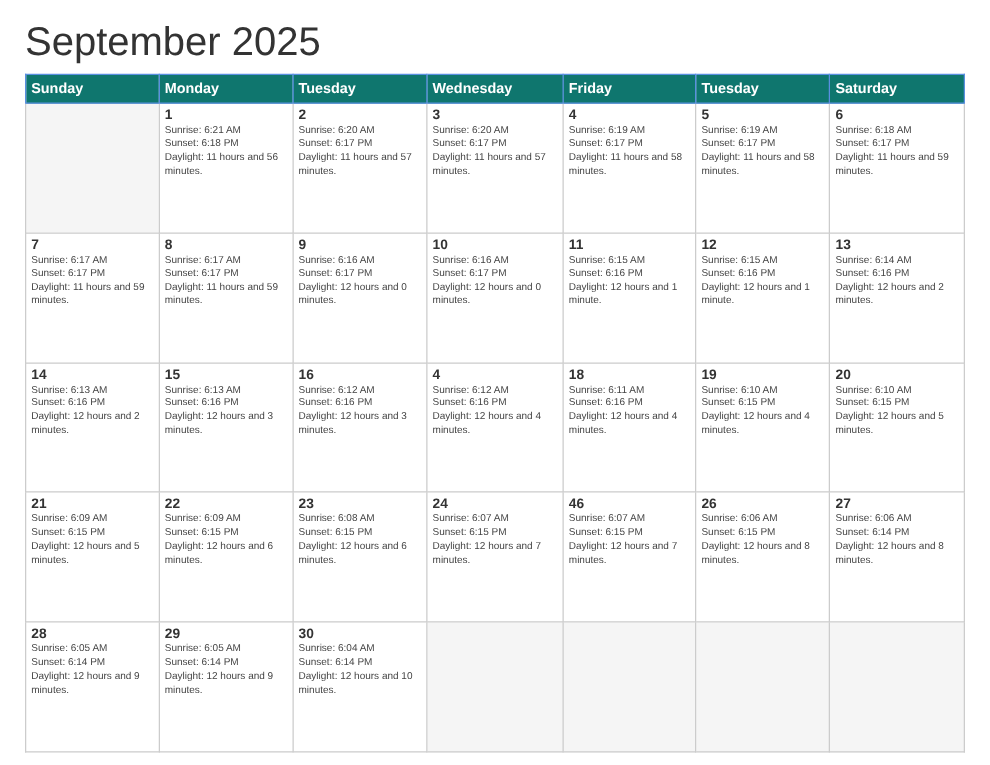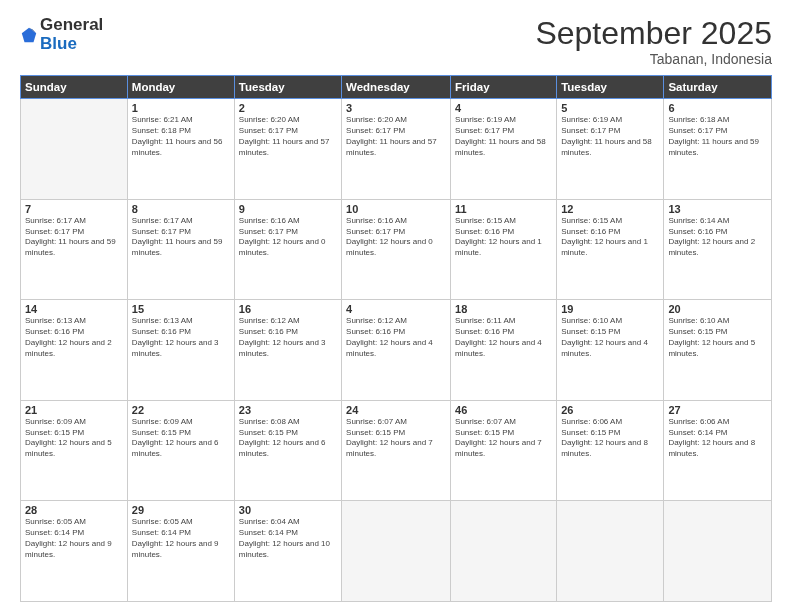--- a/index.html
+++ b/index.html
@@ -59,21 +59,21 @@
     .location {
       font-size: 14px;
       color: #555;
     }
     .calendar-table {
       width: 100%;
       border-collapse: collapse;
       flex: 1;
     }
     .calendar-table th {
-      background-color: #404040;
+      background-color: #0f766e;
       color: #fff;
       font-size: 11.5px;
       font-weight: bold;
       padding: 5px 4px;
       text-align: left;
       border: 1px solid #5a8fe0;
     }
     .calendar-table td {
       border: 1px solid #ccc;
       vertical-align: top;
@@ -98,33 +98,22 @@
       font-size: 8px;
       color: #444;
       line-height: 1.35;
     }
   </style>
 </head>
 <body>
 
 <div class="page">
   <div class="header">
-    <div class="logo">
-      <svg class="logo-icon" viewBox="0 0 20 20" xmlns="http://www.w3.org/2000/svg">
-        <polygon points="10,2 18,8 15,18 5,18 2,8" fill="#2a6dd9"></polygon>
-        <polygon points="10,2 18,8 14,4" fill="#1a4a99"></polygon>
-      </svg>
-      <div class="logo-text">
-        <span class="logo-general">General</span>
-        <span class="logo-blue">Blue</span>
-      </div>
-    </div>
     <div class="title-block">
       <div class="month-title">September 2025</div>
-      <div class="location">Tabanan, Indonesia</div>
     </div>
   </div>
 
   <table class="calendar-table">
     <thead>
       <tr>
         <th>Sunday</th>
         <th>Monday</th>
         <th>Tuesday</th>
         <th>Wednesday</th>

